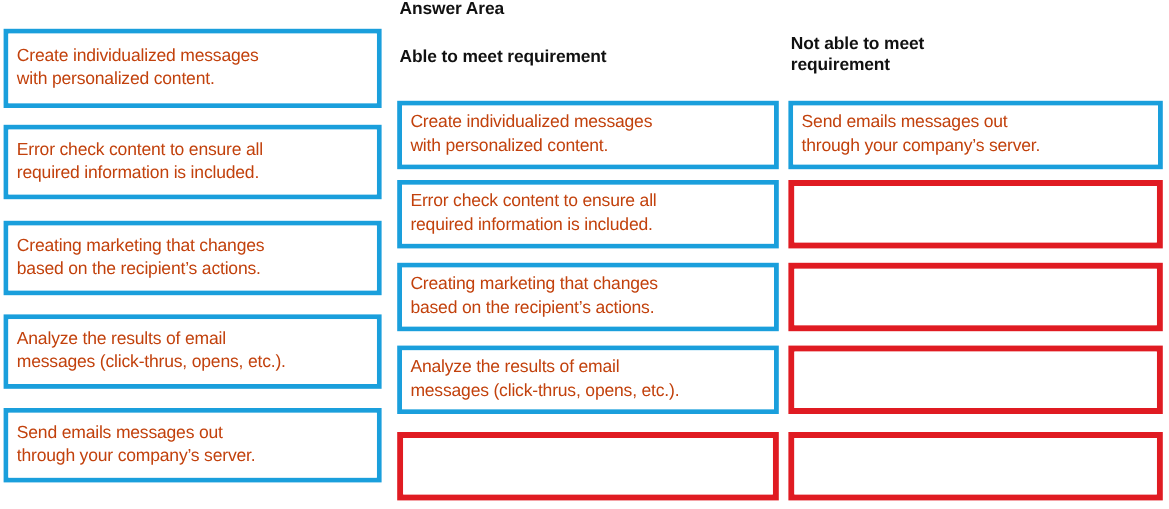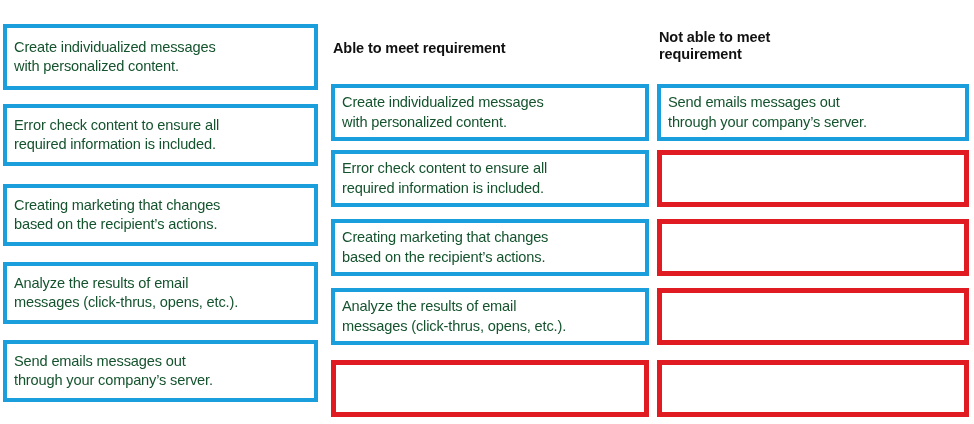--- a/index.html
+++ b/index.html
@@ -46,21 +46,21 @@
     display: flex;
     align-items: center;
   }
   .box .box-text {
     display: block;
     width: 100%;
     padding: 0 12px 0 7px;
     font-size: 14.6px;
     line-height: 19.5px;
     letter-spacing: -0.15px;
-    color: #14532d;
+    color: #c2410c;
     white-space: pre-line;
   }
 
   .box.blue {
     border: 4px solid #1a9fdc;
     outline: 1px solid #ffffff;
     outline-offset: -5px;
   }
   .box.red {
     border: 5px solid #e01b22;
@@ -116,20 +116,21 @@
   </div>
   <div class="box blue col1" id="c1b3">
     <span class="box-text">Analyze the results of email
 messages (click-thrus, opens, etc.).</span>
   </div>
   <div class="box blue col1" id="c1b4">
     <span class="box-text">Send emails messages out
 through your company’s server.</span>
   </div>
 
+  <div class="heading" id="hdr-answer-area">Answer Area</div>
 
   <div class="heading" id="hdr-notable">Not able to meet
 requirement</div>
 
   <div class="heading" id="hdr-able">Able to meet requirement</div>
 
   <div class="box blue col2" id="c2b0">
     <span class="box-text">Create individualized messages
 with personalized content.</span>
   </div>

